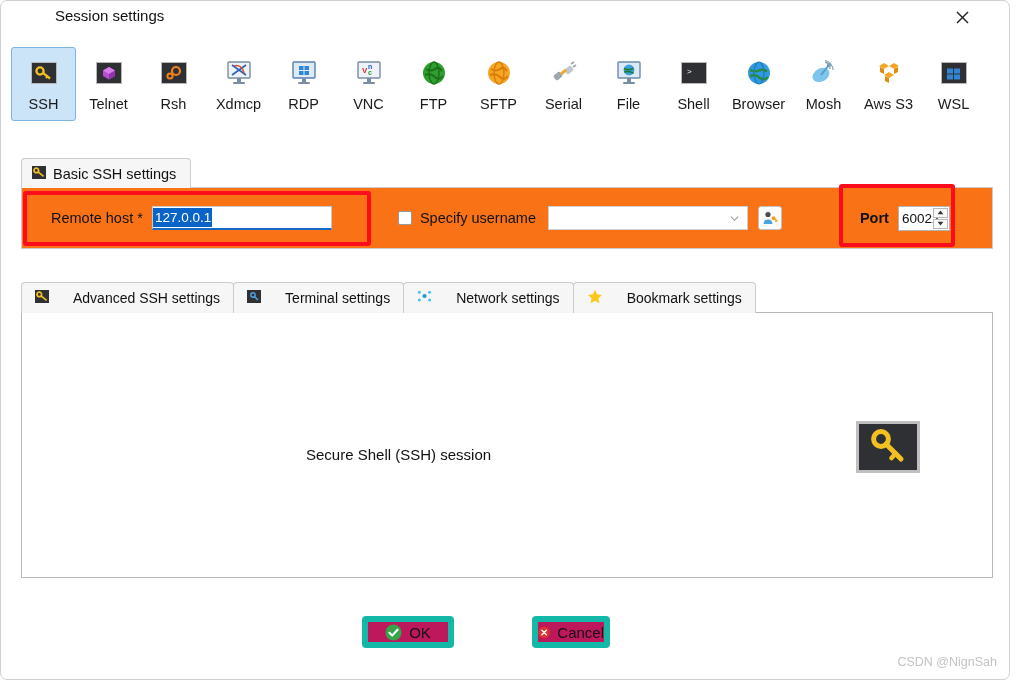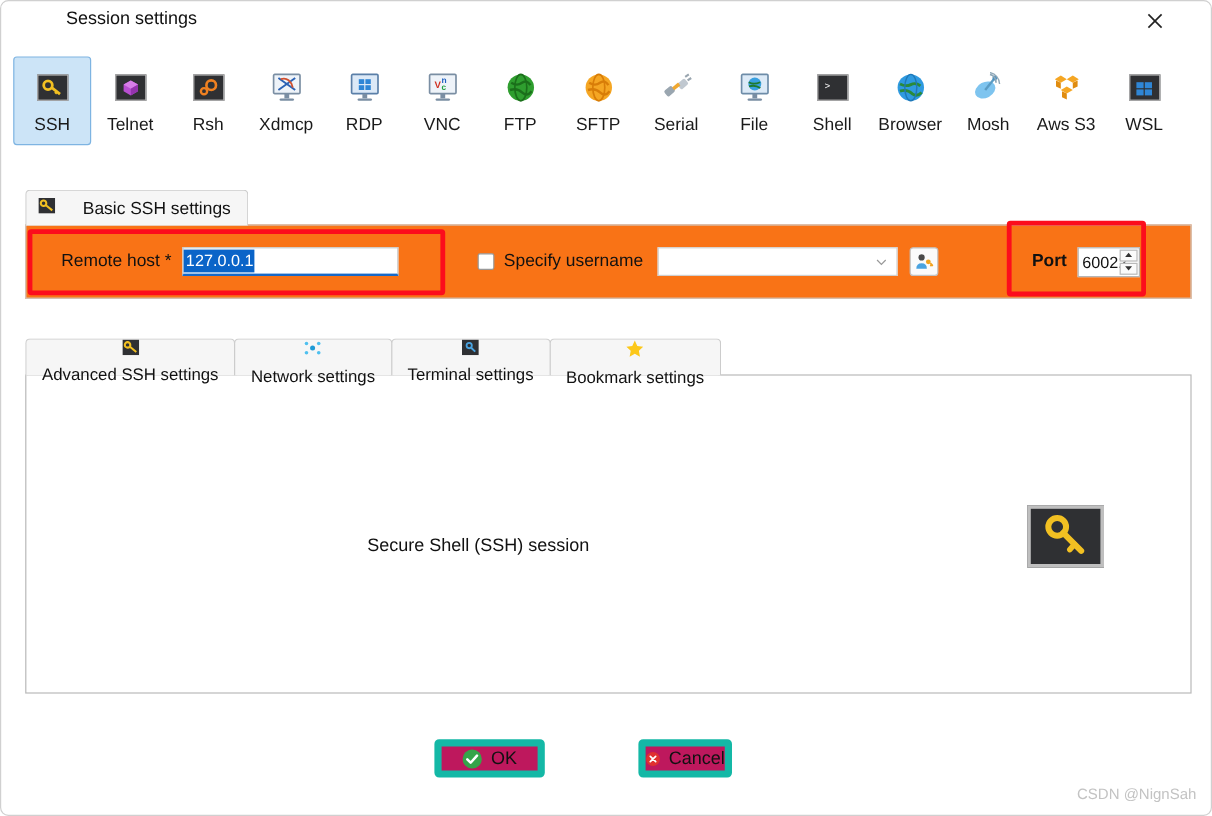--- a/index.html
+++ b/index.html
@@ -73,21 +73,21 @@
   .sq.dark { background: #2f3033; }
 
   
   #basic-tab {
     position: absolute; left: 20px; top: 157px;
     height: 30px; padding: 0 14px 0 10px;
     background: #f6f6f6;
     border: 1px solid #cccccc;
     border-bottom: none;
     border-radius: 4px 4px 0 0;
-    display: flex; align-items: center; gap: 23px;
+    display: flex; align-items: center; gap: 7px;
     z-index: 3;
     cursor: pointer;
   }
   #basic-tab .lbl { font-size: 14.5px; color: #111; white-space: nowrap; }
 
   #basic-panel {
     position: absolute; left: 20px; top: 186px;
     width: 972px; height: 62px;
     background: #f97316;
     border: 1px solid #cccccc;
@@ -179,24 +179,23 @@
     display: flex; align-items: flex-end;
     z-index: 3;
   }
   .sub-tab {
     height: 31px;
     padding: 0 13px;
     background: #f6f6f6;
     border: 1px solid #cccccc;
     border-bottom: none;
     border-radius: 4px 4px 0 0;
-    display: flex; align-items: center; gap: 3px;
+    display: flex; align-items: center; gap: 24px;
     margin-right: -1px;
     cursor: pointer;
-    flex-direction: column;
   }
   .sub-tab .lbl { font-size: 14px; color: #111; white-space: nowrap; }
 
   #content-panel {
     position: absolute; left: 20px; top: 311px;
     width: 972px; height: 266px;
     background: #ffffff;
     border: 1px solid #b9b9b9;
   }
   #session-desc {
@@ -508,40 +507,40 @@
           <rect x="0" y="0" width="14" height="13" fill="#2f3033"></rect>
           <circle cx="4.3" cy="4.4" r="2.3" fill="none" stroke="#f2c022" stroke-width="1.7"></circle>
           <path d="M6 5.8 L11.6 10.3" stroke="#f2c022" stroke-width="1.7"></path>
         </svg>
       </span>
       <span class="lbl">Advanced SSH settings</span>
     </div>
 
     <div class="sub-tab">
       <span>
+        <svg width="14" height="13" viewBox="0 0 14 13">
+          <rect x="0" y="0" width="14" height="13" fill="#2f3033"></rect>
+          <circle cx="6" cy="5" r="2.2" fill="none" stroke="#4aa3e0" stroke-width="1.5"></circle>
+          <path d="M7.4 6.6 L11 10" stroke="#4aa3e0" stroke-width="1.6"></path>
+        </svg>
+      </span>
+      <span class="lbl">Terminal settings</span>
+    </div>
+
+    <div class="sub-tab">
+      <span>
         <svg width="15" height="14" viewBox="0 0 15 14">
           <circle cx="7.5" cy="7" r="2.1" fill="#1e9ad6"></circle>
           <circle cx="2.4" cy="3.2" r="1.5" fill="#4fc0ef"></circle>
           <circle cx="12.6" cy="3.2" r="1.5" fill="#4fc0ef"></circle>
           <circle cx="2.4" cy="11" r="1.5" fill="#4fc0ef"></circle>
           <circle cx="12.6" cy="11" r="1.5" fill="#4fc0ef"></circle>
         </svg>
       </span>
       <span class="lbl">Network settings</span>
-    </div>
-
-    <div class="sub-tab">
-      <span>
-        <svg width="14" height="13" viewBox="0 0 14 13">
-          <rect x="0" y="0" width="14" height="13" fill="#2f3033"></rect>
-          <circle cx="6" cy="5" r="2.2" fill="none" stroke="#4aa3e0" stroke-width="1.5"></circle>
-          <path d="M7.4 6.6 L11 10" stroke="#4aa3e0" stroke-width="1.6"></path>
-        </svg>
-      </span>
-      <span class="lbl">Terminal settings</span>
     </div>
 
     <div class="sub-tab">
       <span>
         <svg width="16" height="15" viewBox="0 0 16 15">
           <polygon points="8,0.8 10.1,5.3 15,5.9 11.4,9.3 12.3,14.2 8,11.8 3.7,14.2 4.6,9.3 1,5.9 5.9,5.3" fill="#fcc81a"></polygon>
         </svg>
       </span>
       <span class="lbl">Bookmark settings</span>
     </div>

